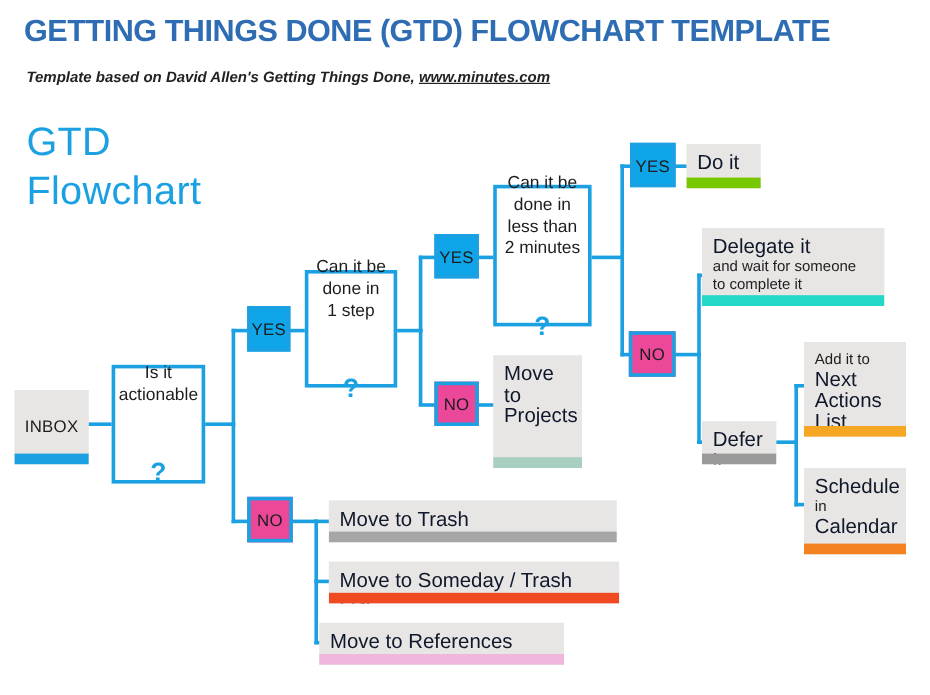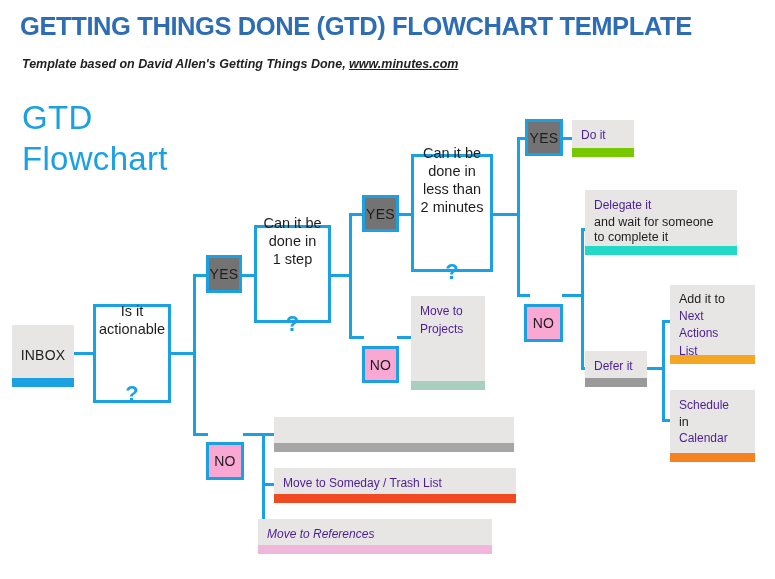--- a/index.html
+++ b/index.html
@@ -66,23 +66,23 @@
     box-sizing: border-box;
   }
   .card .accent {
     position: absolute;
     left: 0;
     right: 0;
     bottom: 0;
     height: 9px;
   }
   .card .txt-lg {
-    font-size: 12px;
+    font-size: 17px;
     line-height: 17.5px;
-    color: #4c1d95;
+    color: #0f172a;
     white-space: pre-line;
   }
   .card .txt-sm {
     font-size: 12.5px;
     line-height: 15.5px;
     color: #1d1d1d;
     white-space: pre-line;
   }
 
   
@@ -117,22 +117,22 @@
     position: absolute;
     border: 3px solid #1ba1e2;
     box-sizing: border-box;
     display: flex;
     align-items: center;
     justify-content: center;
     font-size: 14px;
     color: #1d1d1d;
     letter-spacing: 0.3px;
   }
-  .chip.yes { background: #737373; }
-  .chip.no  { background: #f9a8d4; margin-top: 28px; }
+  .chip.yes { background: #0ea5e9; }
+  .chip.no  { background: #ec4899; }
 
   
   #node-inbox .inbox-label {
     font-size: 14px;
     color: #1d1d1d;
     letter-spacing: 0.2px;
     text-align: center;
     padding-top: 22px;
   }
 
@@ -298,28 +298,31 @@
 <div class="card" style="left:670px; top:390px; width:85px; height:72px;">
   <div class="card-body">
     <div class="txt-lg">Schedule</div>
     <div class="txt-sm">in</div>
     <div class="txt-lg">Calendar</div>
   </div>
   <div class="accent" style="background: rgb(245, 130, 32);"></div>
 </div>
 
 <div class="card" style="left:274px; top:417px; width:240px; height:35px;">
+  <div class="card-body">
+    <div class="txt-lg">Move to Trash</div>
+  </div>
   <div class="accent" style="background: rgb(166, 166, 166);"></div>
 </div>
 
 <div class="card" style="left:274px; top:468px; width:242px; height:35px;">
   <div class="card-body">
     <div class="txt-lg">Move to Someday / Trash List</div>
   </div>
   <div class="accent" style="background: rgb(240, 74, 35);"></div>
 </div>
 
-<div class="card" style="left:258px; top:519px; width:234px; height:35px;font-style:italic;">
+<div class="card" style="left:266px; top:519px; width:204px; height:35px;">
   <div class="card-body">
     <div class="txt-lg">Move to References</div>
   </div>
   <div class="accent" style="background: rgb(240, 182, 220);"></div>
 </div>
 
 </body></html>

